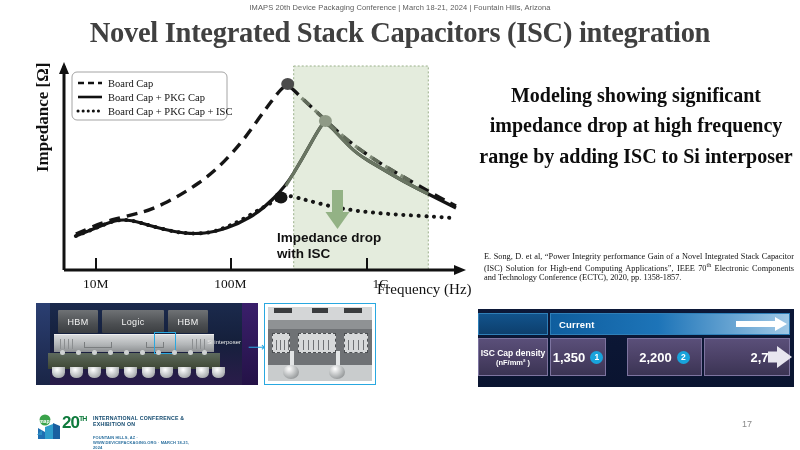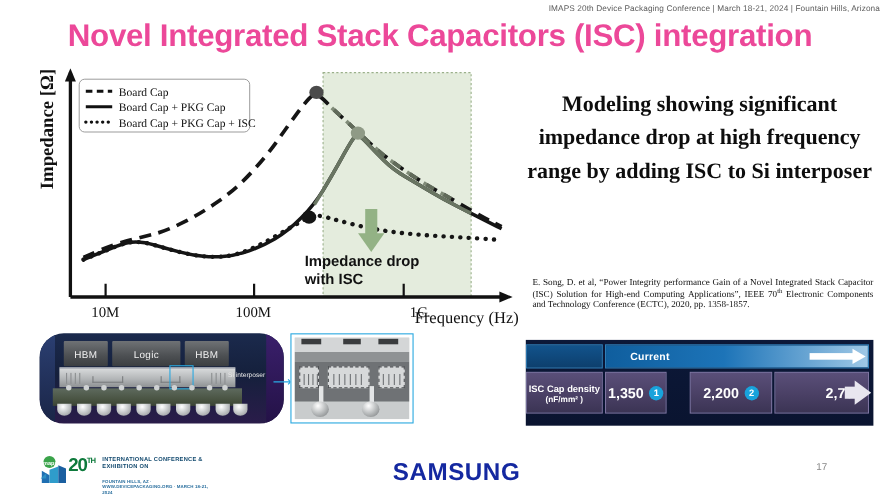--- a/index.html
+++ b/index.html
@@ -7,29 +7,29 @@
     width: 800px; height: 450px;
     background: #ffffff;
     font-family: "Liberation Serif", serif;
     overflow: hidden;
   }
   .slide { position: relative; width: 800px; height: 450px; background:#fff; }
 
   
   .conf-header {
     position: absolute; top: 3px; left: 0; width: 800px;
-    text-align: right;
+    text-align: center;
     font-family: "Liberation Sans", sans-serif;
     font-size: 7.5px; color: #5b5b5b; letter-spacing: .1px;
   }
   .slide-title {
     position: absolute; top: 17px; left: 0; width: 800px;
     text-align: center;
-    font-family: Liberation Sans, sans-serif;
-    font-weight: bold; font-size: 28.5px; color: #ec4899;
+    font-family: Liberation Serif, serif;
+    font-weight: bold; font-size: 28.5px; color: #404040;
     letter-spacing: -0.3px;
   }
 
   
   .chart-area { position: absolute; left: 22px; top: 62px; width: 450px; height: 235px; }
   .chart-svg { display:block; }
 
   
   .right-headline {
     position: absolute; left: 478px; top: 80px; width: 316px;
@@ -45,21 +45,20 @@
     font-size: 8.3px; line-height: 1.17; color: #111;
     text-align: justify;
   }
   .citation-right sup { font-size: 6px; }
 
   
   .pkg-diagram {
     position: absolute; left: 36px; top: 303px; width: 222px; height: 82px;
     background: linear-gradient(180deg,#1b2a4d 0%,#15203c 45%,#2a1c4a 100%);
     overflow: hidden;
-    border-radius: 22px;
   }
   .pkg-diagram .side-bar-l { position:absolute; left:0; top:0; width:14px; height:100%;
      background: linear-gradient(180deg,#2b3f72,#1a2546); }
   .pkg-diagram .side-bar-r { position:absolute; right:0; top:0; width:16px; height:100%;
      background: linear-gradient(180deg,#3a1f6b,#241247); }
   .die {
     position: absolute; top: 7px; height: 23px;
     background: linear-gradient(180deg,#6f7275 0%,#4c4f52 60%,#3b3e41 100%);
     border-radius: 1px;
     color: #f2f2f2; font-family: "Liberation Sans", sans-serif;
@@ -130,21 +129,21 @@
     border:1px solid #2f7fb8;
   }
   .tbl-head-right {
     position:absolute; left:72px; top:4px; right:4px; height:22px;
     background: linear-gradient(90deg,#0f5e9e 0%,#1d74b8 45%,#9fc8e6 100%);
     border:1px solid #2f7fb8;
     display:flex; align-items:center;
   }
   .tbl-head-right .hdr-label {
     font-family: "Liberation Sans", sans-serif; font-size: 9.5px; color:#fff;
-    font-weight:600; margin-left: 22px; letter-spacing:.2px;
+    font-weight:600; margin-left: 8px; letter-spacing:.2px;
   }
   .hdr-arrow {
     position:absolute; right:2px; top:50%; transform:translateY(-50%);
     width:0; height:0; border-left:12px solid #ffffff;
     border-top:7px solid transparent; border-bottom:7px solid transparent;
   }
   .hdr-arrow-tail {
     position:absolute; right:13px; top:50%; transform:translateY(-50%);
     width:40px; height:6px; background:#ffffff;
   }
@@ -406,16 +405,15 @@
       <polygon points="2,25 2,14 9,18 9,25" fill="#1f6fb2"></polygon>
       <polygon points="9,25 9,13 17,10 17,25" fill="#2f9ccb"></polygon>
       <polygon points="17,25 17,9 24,12 24,25" fill="#1a5fa0"></polygon>
       <polygon points="1,21 6,16 6,21" fill="#2c8fc4"></polygon>
     </svg>
     <div class="imaps-20"><span>20</span><sup>TH</sup></div>
     <div class="imaps-line1">INTERNATIONAL CONFERENCE &amp; EXHIBITION ON</div>
     <div class="imaps-line3">FOUNTAIN HILLS, AZ · WWW.DEVICEPACKAGING.ORG · MARCH 18-21, 2024</div>
   </div>
 
-  <div class="samsung">SAMSUNG</div>
   <div class="page-no">17</div>
 
 </div>
 
 </body></html>

